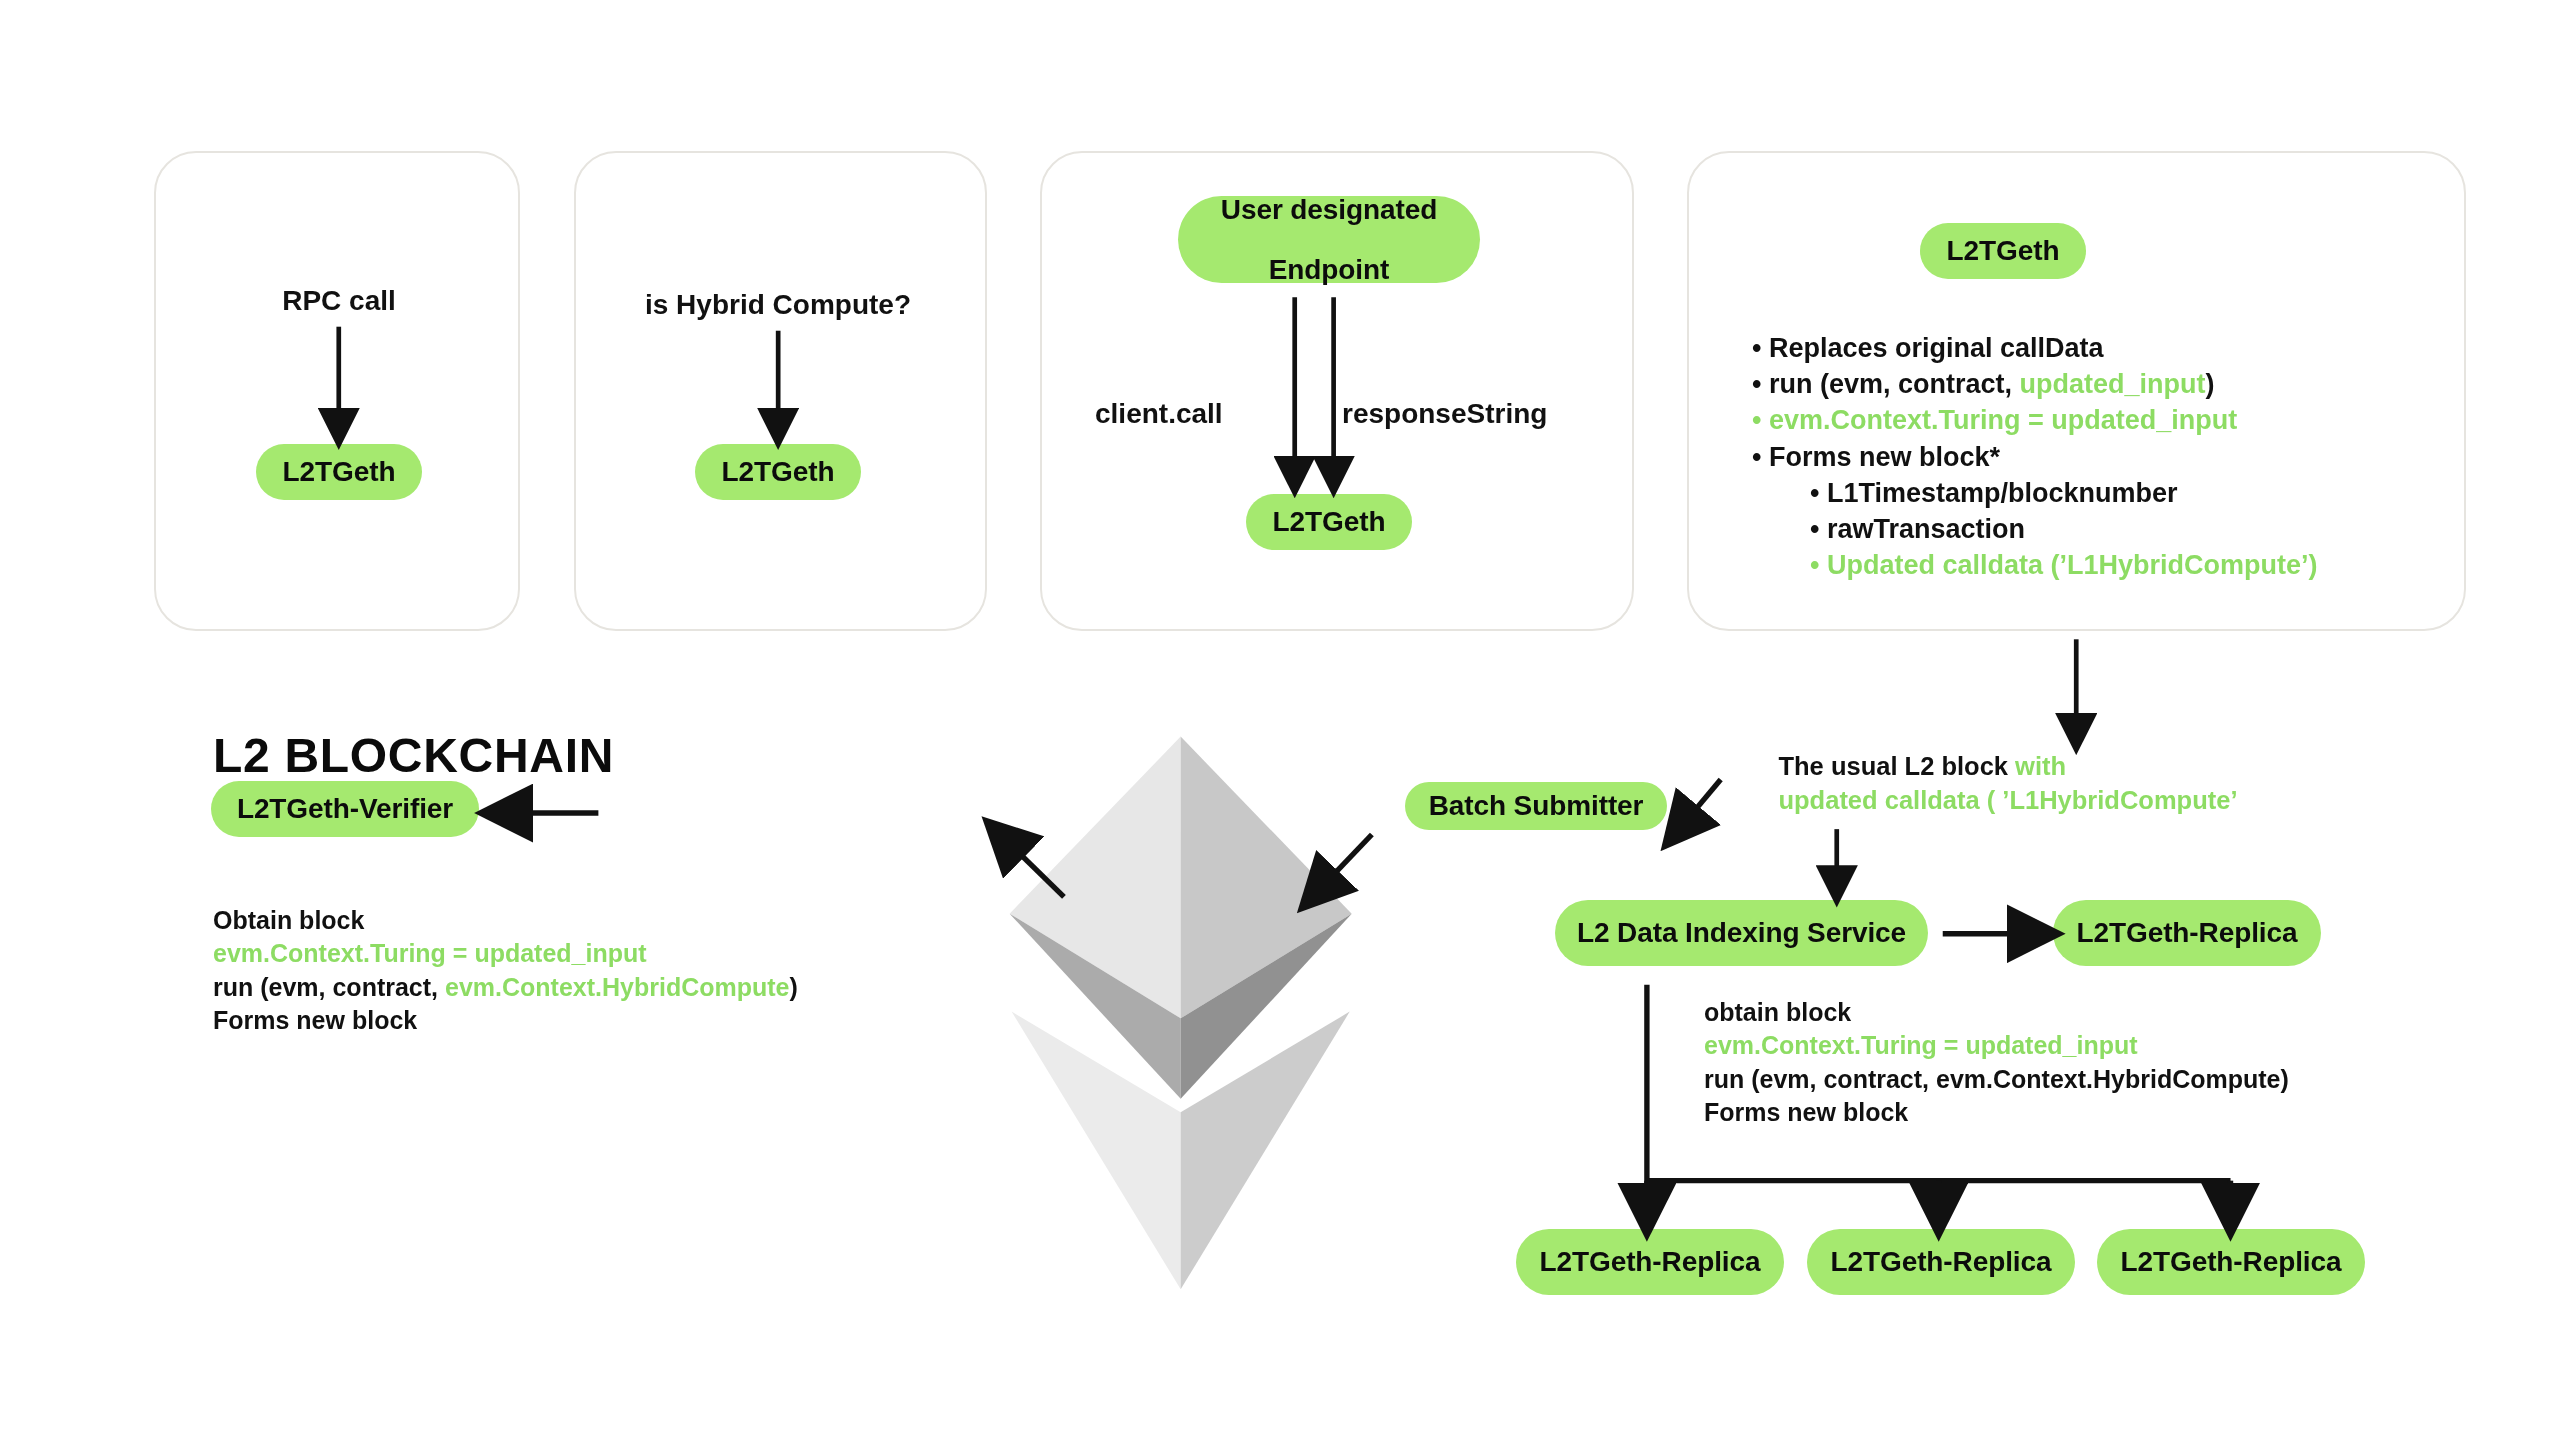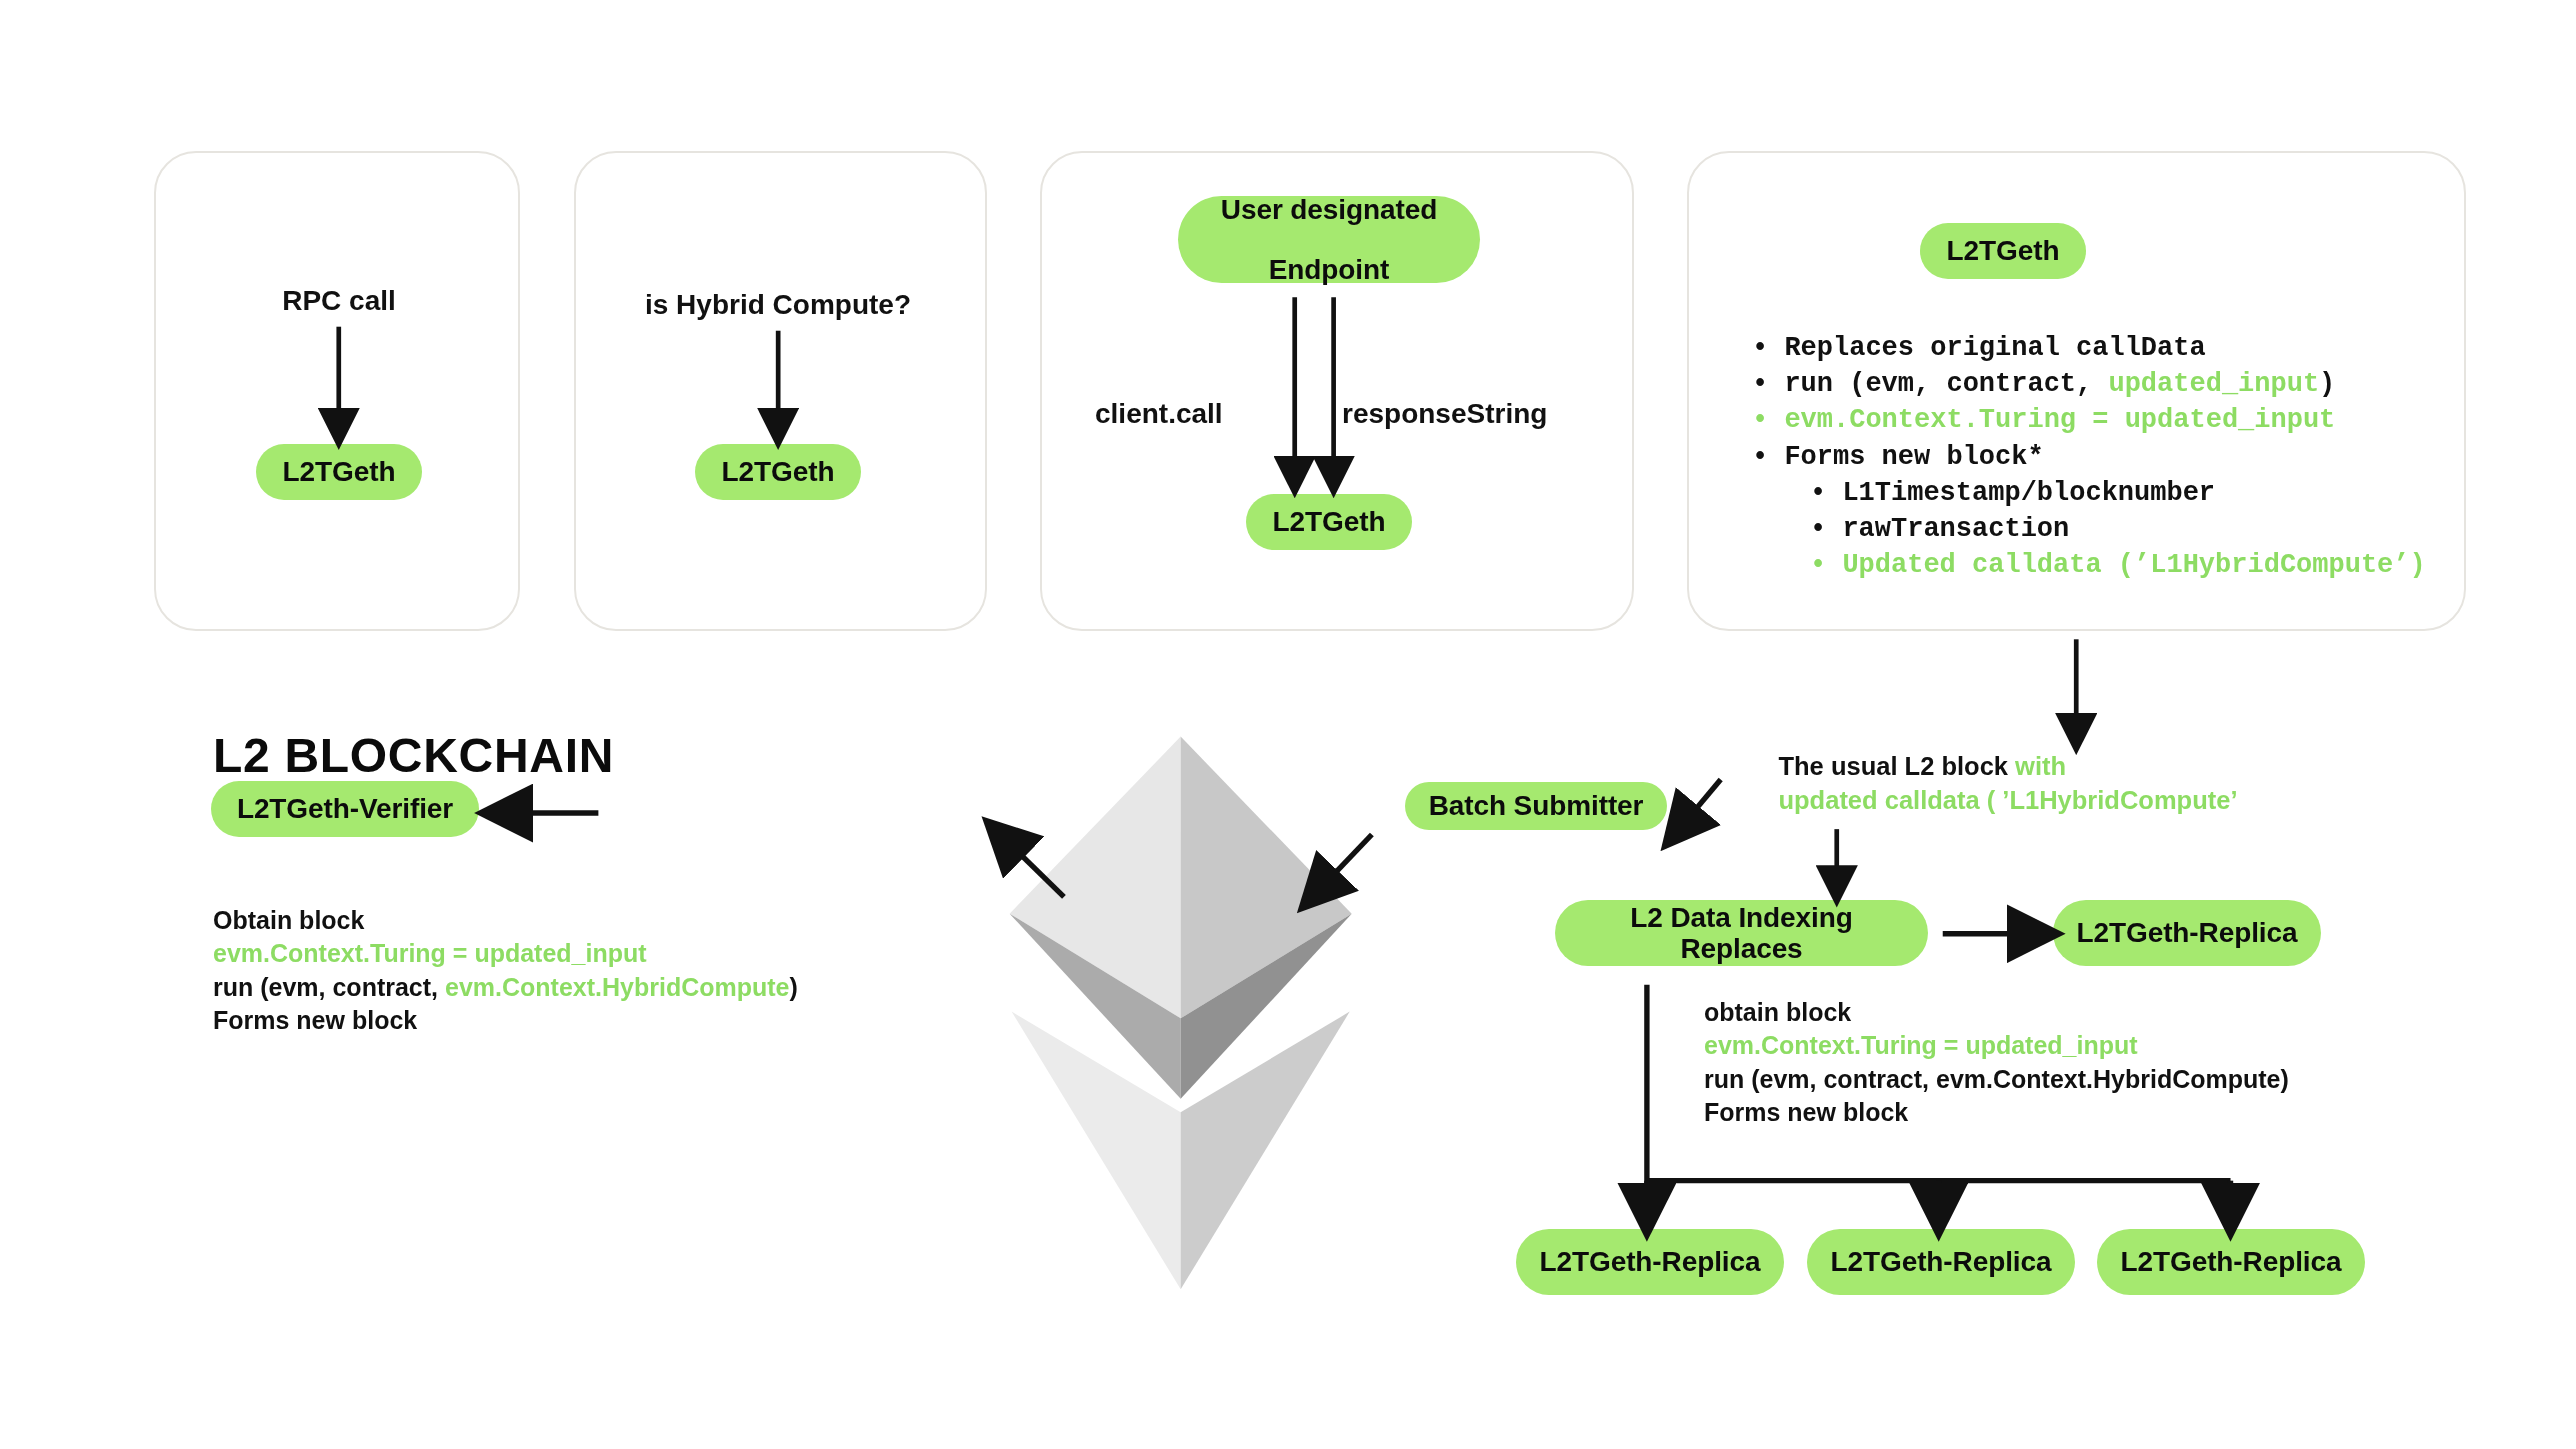--- a/index.html
+++ b/index.html
@@ -21,21 +21,21 @@
   .lbl.c{transform:translateX(-50%);text-align:center;}
 
   .g{color:#8DDC63;}
   .blk{color:#111;}
 
   
   .bigtitle{position:absolute;font-weight:700;font-size:48px;letter-spacing:0.7px;
             color:#0b0b0b;white-space:nowrap;font-stretch:condensed;}
 
   
-  .bullets{position:absolute;font-weight:700;font-size:27px;line-height:1.34;color:#111;font-family:Liberation Mono, monospace;}
+  .bullets{position:absolute;font-weight:700;font-size:27px;line-height:1.34;color:#111;}
   .bullets .row{white-space:nowrap;}
   .bullets .sub{padding-left:58px;}
 
   
   .note{position:absolute;font-weight:700;font-size:25px;line-height:1.33;color:#111;}
   .note .row{white-space:nowrap;}
   .note.ctr{transform:translateX(-50%);}
 
   svg.ov{position:absolute;left:0;top:0;width:2576px;height:1449px;pointer-events:none;}
 </style>
@@ -103,21 +103,21 @@
 
   <div class="note ctr" style="left:2008px;top:750px;font-size:25.5px;">
     <div class="row">
       <span class="blk">The usual L2 block </span><span class="g">with</span>
     </div>
     <div class="row g">updated calldata ( ’L1HybridCompute’</div>
   </div>
 
   <div class="pill" style="left:1405px;top:782px;width:262px;height:48px;font-size:28px;">Batch Submitter</div>
 
-  <div class="pill" style="left:1555px;top:900px;width:373px;height:66px;font-size:28px;">L2 Data Indexing Replaces</div>
+  <div class="pill" style="left:1555px;top:900px;width:373px;height:66px;font-size:28px;">L2 Data Indexing Service</div>
 
   <div class="pill" style="left:2053px;top:900px;width:268px;height:66px;font-size:28px;">L2TGeth-Replica</div>
 
   <div class="note" style="left:1704px;top:996px;">
     <div class="row">obtain block</div>
     <div class="row g">evm.Context.Turing = updated_input</div>
     <div class="row">run (evm, contract, evm.Context.HybridCompute)</div>
     <div class="row">Forms new block</div>
   </div>
 

